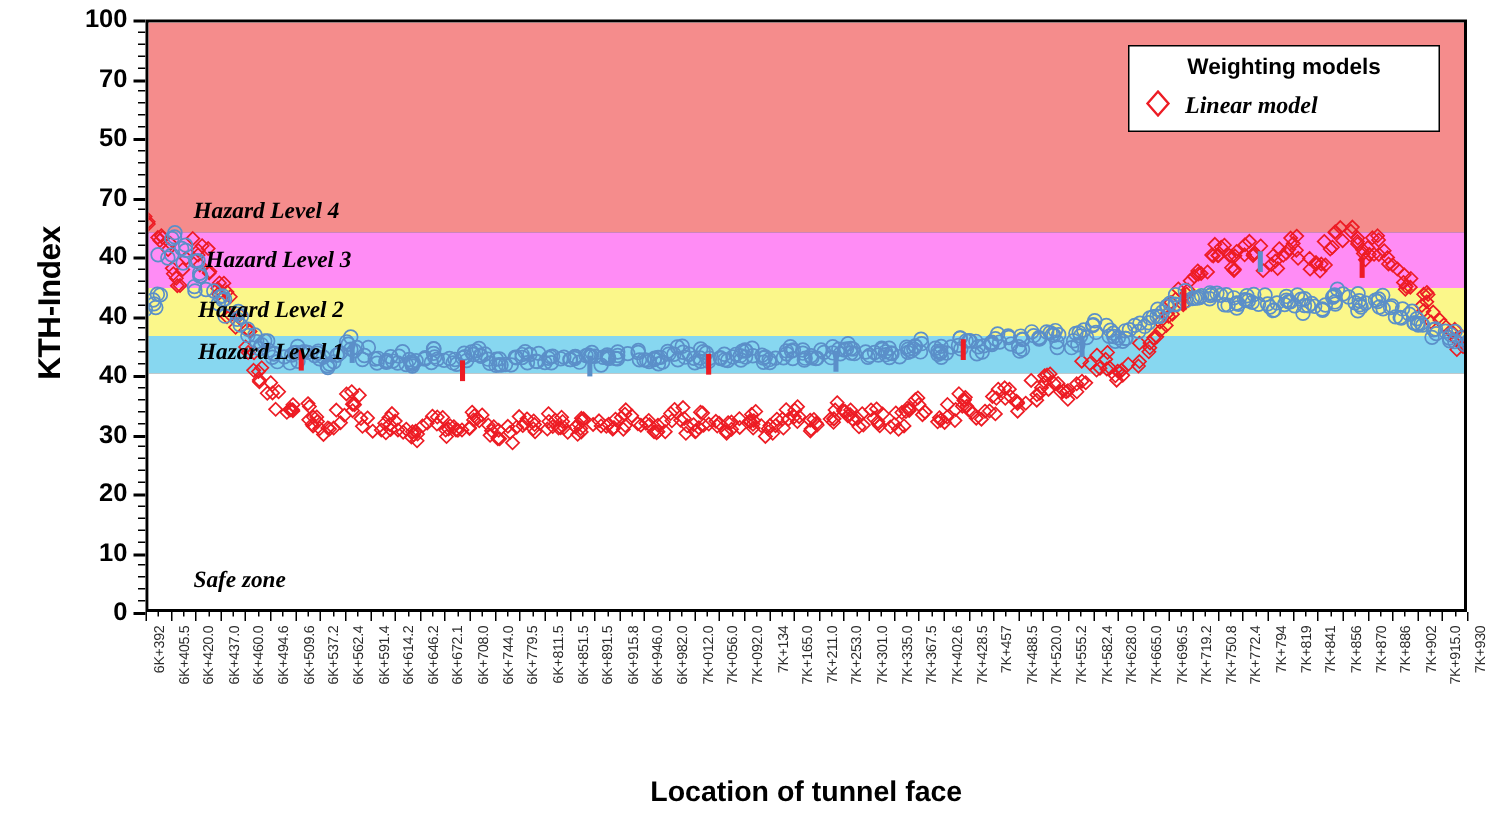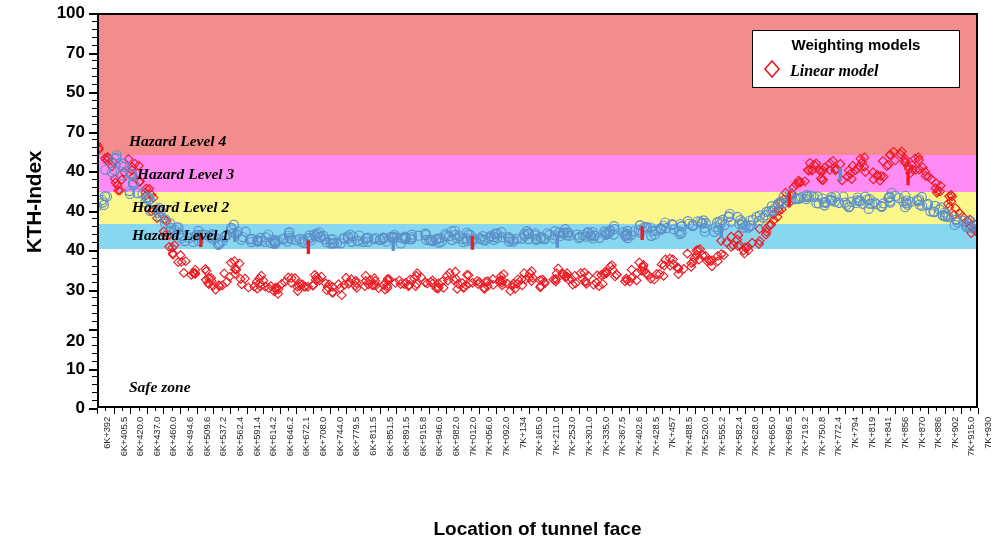--- a/index.html
+++ b/index.html
@@ -214,21 +214,21 @@
       <div class="ytick-minor" style="top: 379.2px;"></div>
       <div class="ytick-minor" style="top: 371.3px;"></div>
       <div class="ytick-minor" style="top: 363.4px;"></div>
       <div class="ytick-major" style="top: 355.5px;"></div>
       <div class="ytick-label" style="top: 355.5px;">10</div>
       <div class="ytick-minor" style="top: 347.6px;"></div>
       <div class="ytick-minor" style="top: 339.7px;"></div>
       <div class="ytick-minor" style="top: 331.8px;"></div>
       <div class="ytick-minor" style="top: 323.9px;"></div>
       <div class="ytick-major" style="top: 316px;"></div>
-      <div class="ytick-label" style="top: 328px;">20</div>
+      <div class="ytick-label" style="top: 316px;">20</div>
       <div class="ytick-minor" style="top: 308.1px;"></div>
       <div class="ytick-minor" style="top: 300.2px;"></div>
       <div class="ytick-minor" style="top: 292.3px;"></div>
       <div class="ytick-minor" style="top: 284.4px;"></div>
       <div class="ytick-major" style="top: 276.5px;"></div>
       <div class="ytick-label" style="top: 277px;">30</div>
       <div class="ytick-minor" style="top: 268.6px;"></div>
       <div class="ytick-minor" style="top: 260.7px;"></div>
       <div class="ytick-minor" style="top: 252.8px;"></div>
       <div class="ytick-minor" style="top: 244.9px;"></div>

